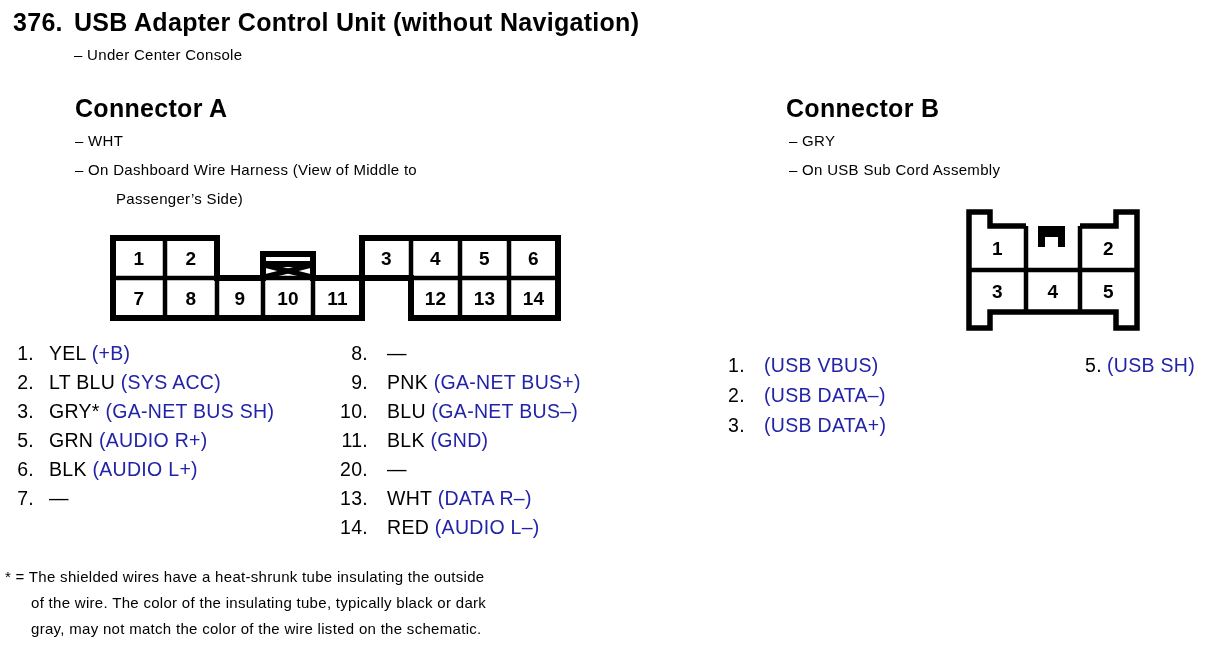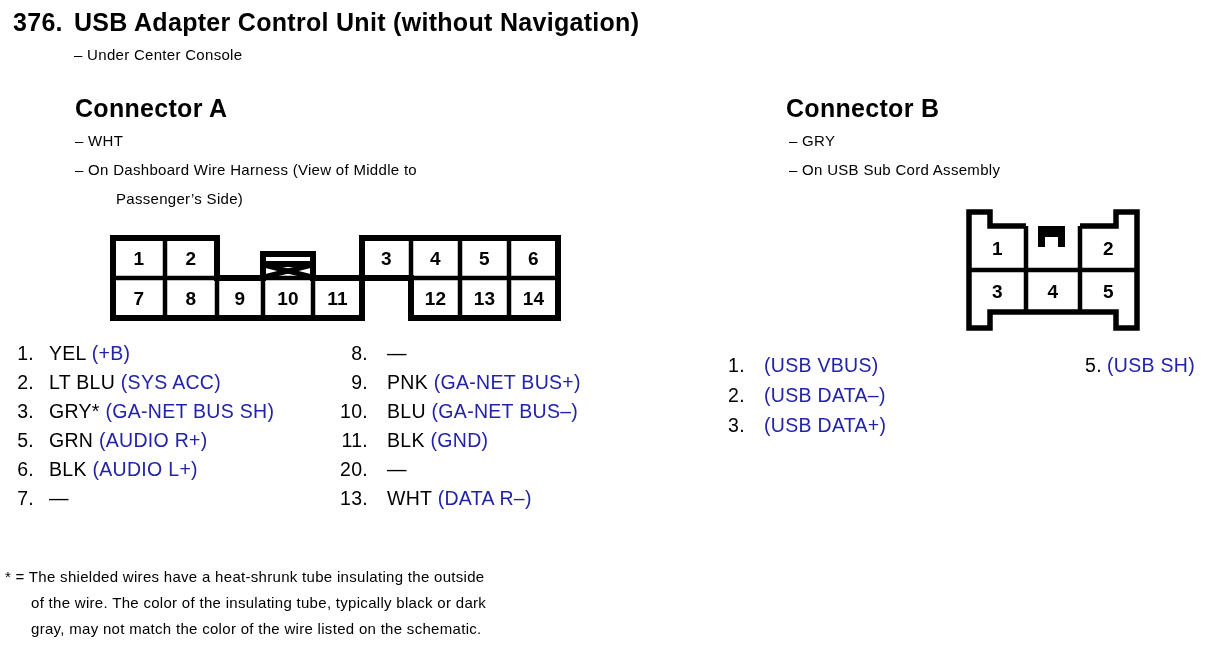--- a/index.html
+++ b/index.html
@@ -75,20 +75,21 @@
   <div class="pin-row"><span class="num">7.</span><span>—</span> <span class="blue"></span></div>
 </div>
 
 <div class="pinlist cola2" style="left:330px;top:342px">
   <div class="pin-row"><span class="num">8.</span><span>—</span> <span class="blue"></span></div>
   <div class="pin-row"><span class="num">9.</span><span>PNK</span> <span class="blue">(GA-NET BUS+)</span></div>
   <div class="pin-row"><span class="num">10.</span><span>BLU</span> <span class="blue">(GA-NET BUS–)</span></div>
   <div class="pin-row"><span class="num">11.</span><span>BLK</span> <span class="blue">(GND)</span></div>
   <div class="pin-row"><span class="num">20.</span><span>—</span> <span class="blue"></span></div>
   <div class="pin-row"><span class="num">13.</span><span>WHT</span> <span class="blue">(DATA R–)</span></div>
+  <div class="pin-row"><span class="num">14.</span><span>RED</span> <span class="blue">(AUDIO L–)</span></div>
 </div>
 
 <div class="abs t22 b" style="left:786px;top:97px">Connector B</div>
 <div class="abs t19" style="left:789px;top:130px">– GRY</div>
 <div class="abs t19" style="left:789px;top:159px">– On USB Sub Cord Assembly</div>
 
 <svg class="abs" style="left:965px;top:208px" width="176" height="124" viewBox="0 0 176 124">
 
   <path d="M61 18 H25 V4 H4 V120 H25 V104 H151 V120 H172 V4 H151 V18 H115" fill="none" stroke="#000" stroke-width="5.5"></path>
 

